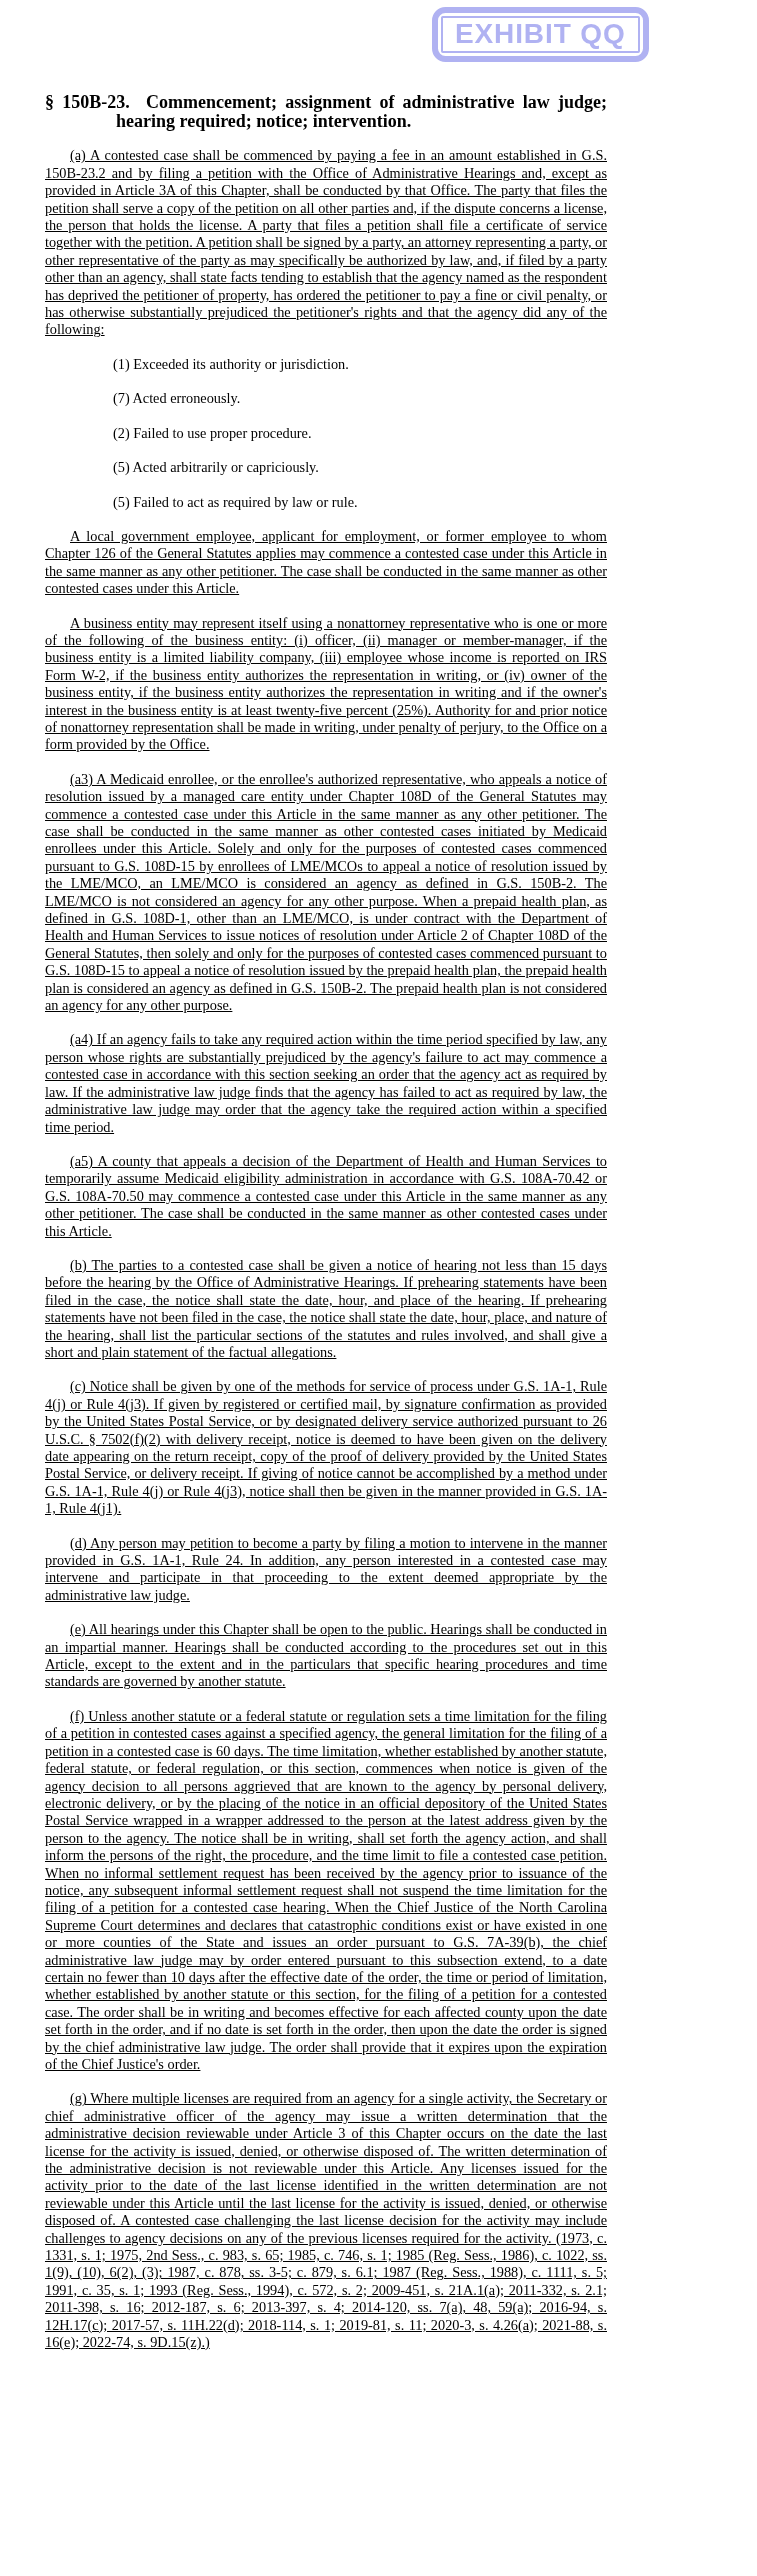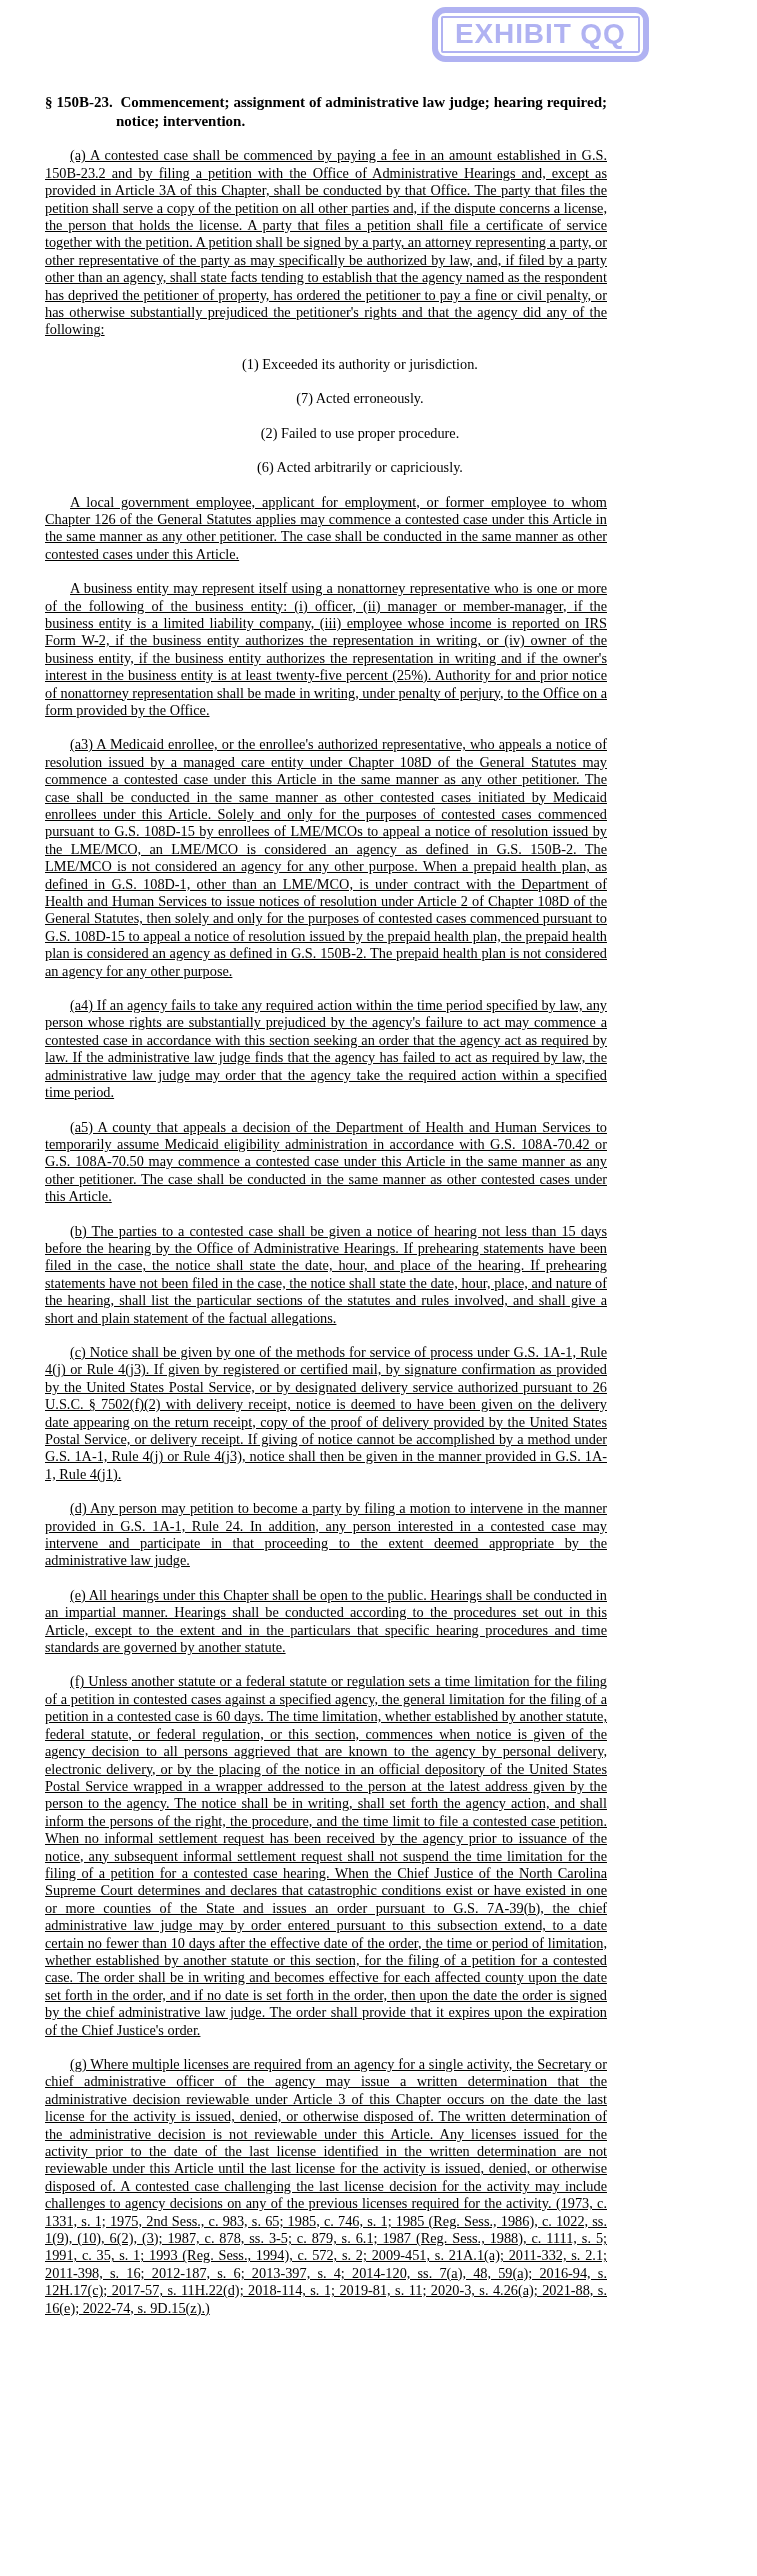--- a/index.html
+++ b/index.html
@@ -44,62 +44,63 @@
     font-weight: bold;
     font-size: 28px;
     letter-spacing: 0.9px;
     color: var(--stamp-color);
     line-height: 1;
     transform: translateY(-0.9px);
   }
   
   .heading {
     font-weight: bold;
-    font-size: 15px;
+    font-size: 18px;
     line-height: 18.7px;
     text-align: justify;
     white-space: pre-wrap;
     padding-left: 71px;
     text-indent: -71px;
     margin-bottom: 12.5px;
   }
   .para {
     font-size: 14.3px;
     line-height: 17.4px;
     text-align: justify;
     text-indent: 25px;
     margin: 17px 0;
     text-decoration: underline;
   }
   .ground {
     font-size: 14.3px;
     line-height: 17.4px;
     margin: 17px 0 17px 68px;
-    text-align: center;
+    text-align: left;
   }
 </style>
 </head>
 <body>
 
 <div class="page">
 
   <div class="stamp">
     <div class="stamp-inner">
       <span class="stamp-text">EXHIBIT QQ</span>
     </div>
   </div>
 
   <div class="heading">§ 150B-23.  Commencement; assignment of administrative law judge; hearing required; notice; intervention.</div>
 
   <p class="para">(a) A contested case shall be commenced by paying a fee in an amount established in G.S. 150B-23.2 and by filing a petition with the Office of Administrative Hearings and, except as provided in Article 3A of this Chapter, shall be conducted by that Office. The party that files the petition shall serve a copy of the petition on all other parties and, if the dispute concerns a license, the person that holds the license. A party that files a petition shall file a certificate of service together with the petition. A petition shall be signed by a party, an attorney representing a party, or other representative of the party as may specifically be authorized by law, and, if filed by a party other than an agency, shall state facts tending to establish that the agency named as the respondent has deprived the petitioner of property, has ordered the petitioner to pay a fine or civil penalty, or has otherwise substantially prejudiced the petitioner's rights and that the agency did any of the following:</p>
 
   <div class="ground">(1) Exceeded its authority or jurisdiction.</div>
   <div class="ground">(7) Acted erroneously.</div>
   <div class="ground">(2) Failed to use proper procedure.</div>
-  <div class="ground">(6) Acted arbitrarily or capriciously.</div>
+  <div class="ground">(5) Acted arbitrarily or capriciously.</div>
+  <div class="ground">(5) Failed to act as required by law or rule.</div>
 
   <p class="para">A local government employee, applicant for employment, or former employee to whom Chapter 126 of the General Statutes applies may commence a contested case under this Article in the same manner as any other petitioner. The case shall be conducted in the same manner as other contested cases under this Article.</p>
   <p class="para">A business entity may represent itself using a nonattorney representative who is one or more of the following of the business entity: (i) officer, (ii) manager or member-manager, if the business entity is a limited liability company, (iii) employee whose income is reported on IRS Form W-2, if the business entity authorizes the representation in writing, or (iv) owner of the business entity, if the business entity authorizes the representation in writing and if the owner's interest in the business entity is at least twenty-five percent (25%). Authority for and prior notice of nonattorney representation shall be made in writing, under penalty of perjury, to the Office on a form provided by the Office.</p>
   <p class="para">(a3) A Medicaid enrollee, or the enrollee's authorized representative, who appeals a notice of resolution issued by a managed care entity under Chapter 108D of the General Statutes may commence a contested case under this Article in the same manner as any other petitioner. The case shall be conducted in the same manner as other contested cases initiated by Medicaid enrollees under this Article. Solely and only for the purposes of contested cases commenced pursuant to G.S. 108D-15 by enrollees of LME/MCOs to appeal a notice of resolution issued by the LME/MCO, an LME/MCO is considered an agency as defined in G.S. 150B-2. The LME/MCO is not considered an agency for any other purpose. When a prepaid health plan, as defined in G.S. 108D-1, other than an LME/MCO, is under contract with the Department of Health and Human Services to issue notices of resolution under Article 2 of Chapter 108D of the General Statutes, then solely and only for the purposes of contested cases commenced pursuant to G.S. 108D-15 to appeal a notice of resolution issued by the prepaid health plan, the prepaid health plan is considered an agency as defined in G.S. 150B-2. The prepaid health plan is not considered an agency for any other purpose.</p>
   <p class="para">(a4) If an agency fails to take any required action within the time period specified by law, any person whose rights are substantially prejudiced by the agency's failure to act may commence a contested case in accordance with this section seeking an order that the agency act as required by law. If the administrative law judge finds that the agency has failed to act as required by law, the administrative law judge may order that the agency take the required action within a specified time period.</p>
   <p class="para">(a5) A county that appeals a decision of the Department of Health and Human Services to temporarily assume Medicaid eligibility administration in accordance with G.S. 108A-70.42 or G.S. 108A-70.50 may commence a contested case under this Article in the same manner as any other petitioner. The case shall be conducted in the same manner as other contested cases under this Article.</p>
   <p class="para">(b) The parties to a contested case shall be given a notice of hearing not less than 15 days before the hearing by the Office of Administrative Hearings. If prehearing statements have been filed in the case, the notice shall state the date, hour, and place of the hearing. If prehearing statements have not been filed in the case, the notice shall state the date, hour, place, and nature of the hearing, shall list the particular sections of the statutes and rules involved, and shall give a short and plain statement of the factual allegations.</p>
   <p class="para">(c) Notice shall be given by one of the methods for service of process under G.S. 1A-1, Rule 4(j) or Rule 4(j3). If given by registered or certified mail, by signature confirmation as provided by the United States Postal Service, or by designated delivery service authorized pursuant to 26 U.S.C. § 7502(f)(2) with delivery receipt, notice is deemed to have been given on the delivery date appearing on the return receipt, copy of the proof of delivery provided by the United States Postal Service, or delivery receipt. If giving of notice cannot be accomplished by a method under G.S. 1A-1, Rule 4(j) or Rule 4(j3), notice shall then be given in the manner provided in G.S. 1A-1, Rule 4(j1).</p>
   <p class="para">(d) Any person may petition to become a party by filing a motion to intervene in the manner provided in G.S. 1A-1, Rule 24. In addition, any person interested in a contested case may intervene and participate in that proceeding to the extent deemed appropriate by the administrative law judge.</p>
   <p class="para">(e) All hearings under this Chapter shall be open to the public. Hearings shall be conducted in an impartial manner. Hearings shall be conducted according to the procedures set out in this Article, except to the extent and in the particulars that specific hearing procedures and time standards are governed by another statute.</p>

